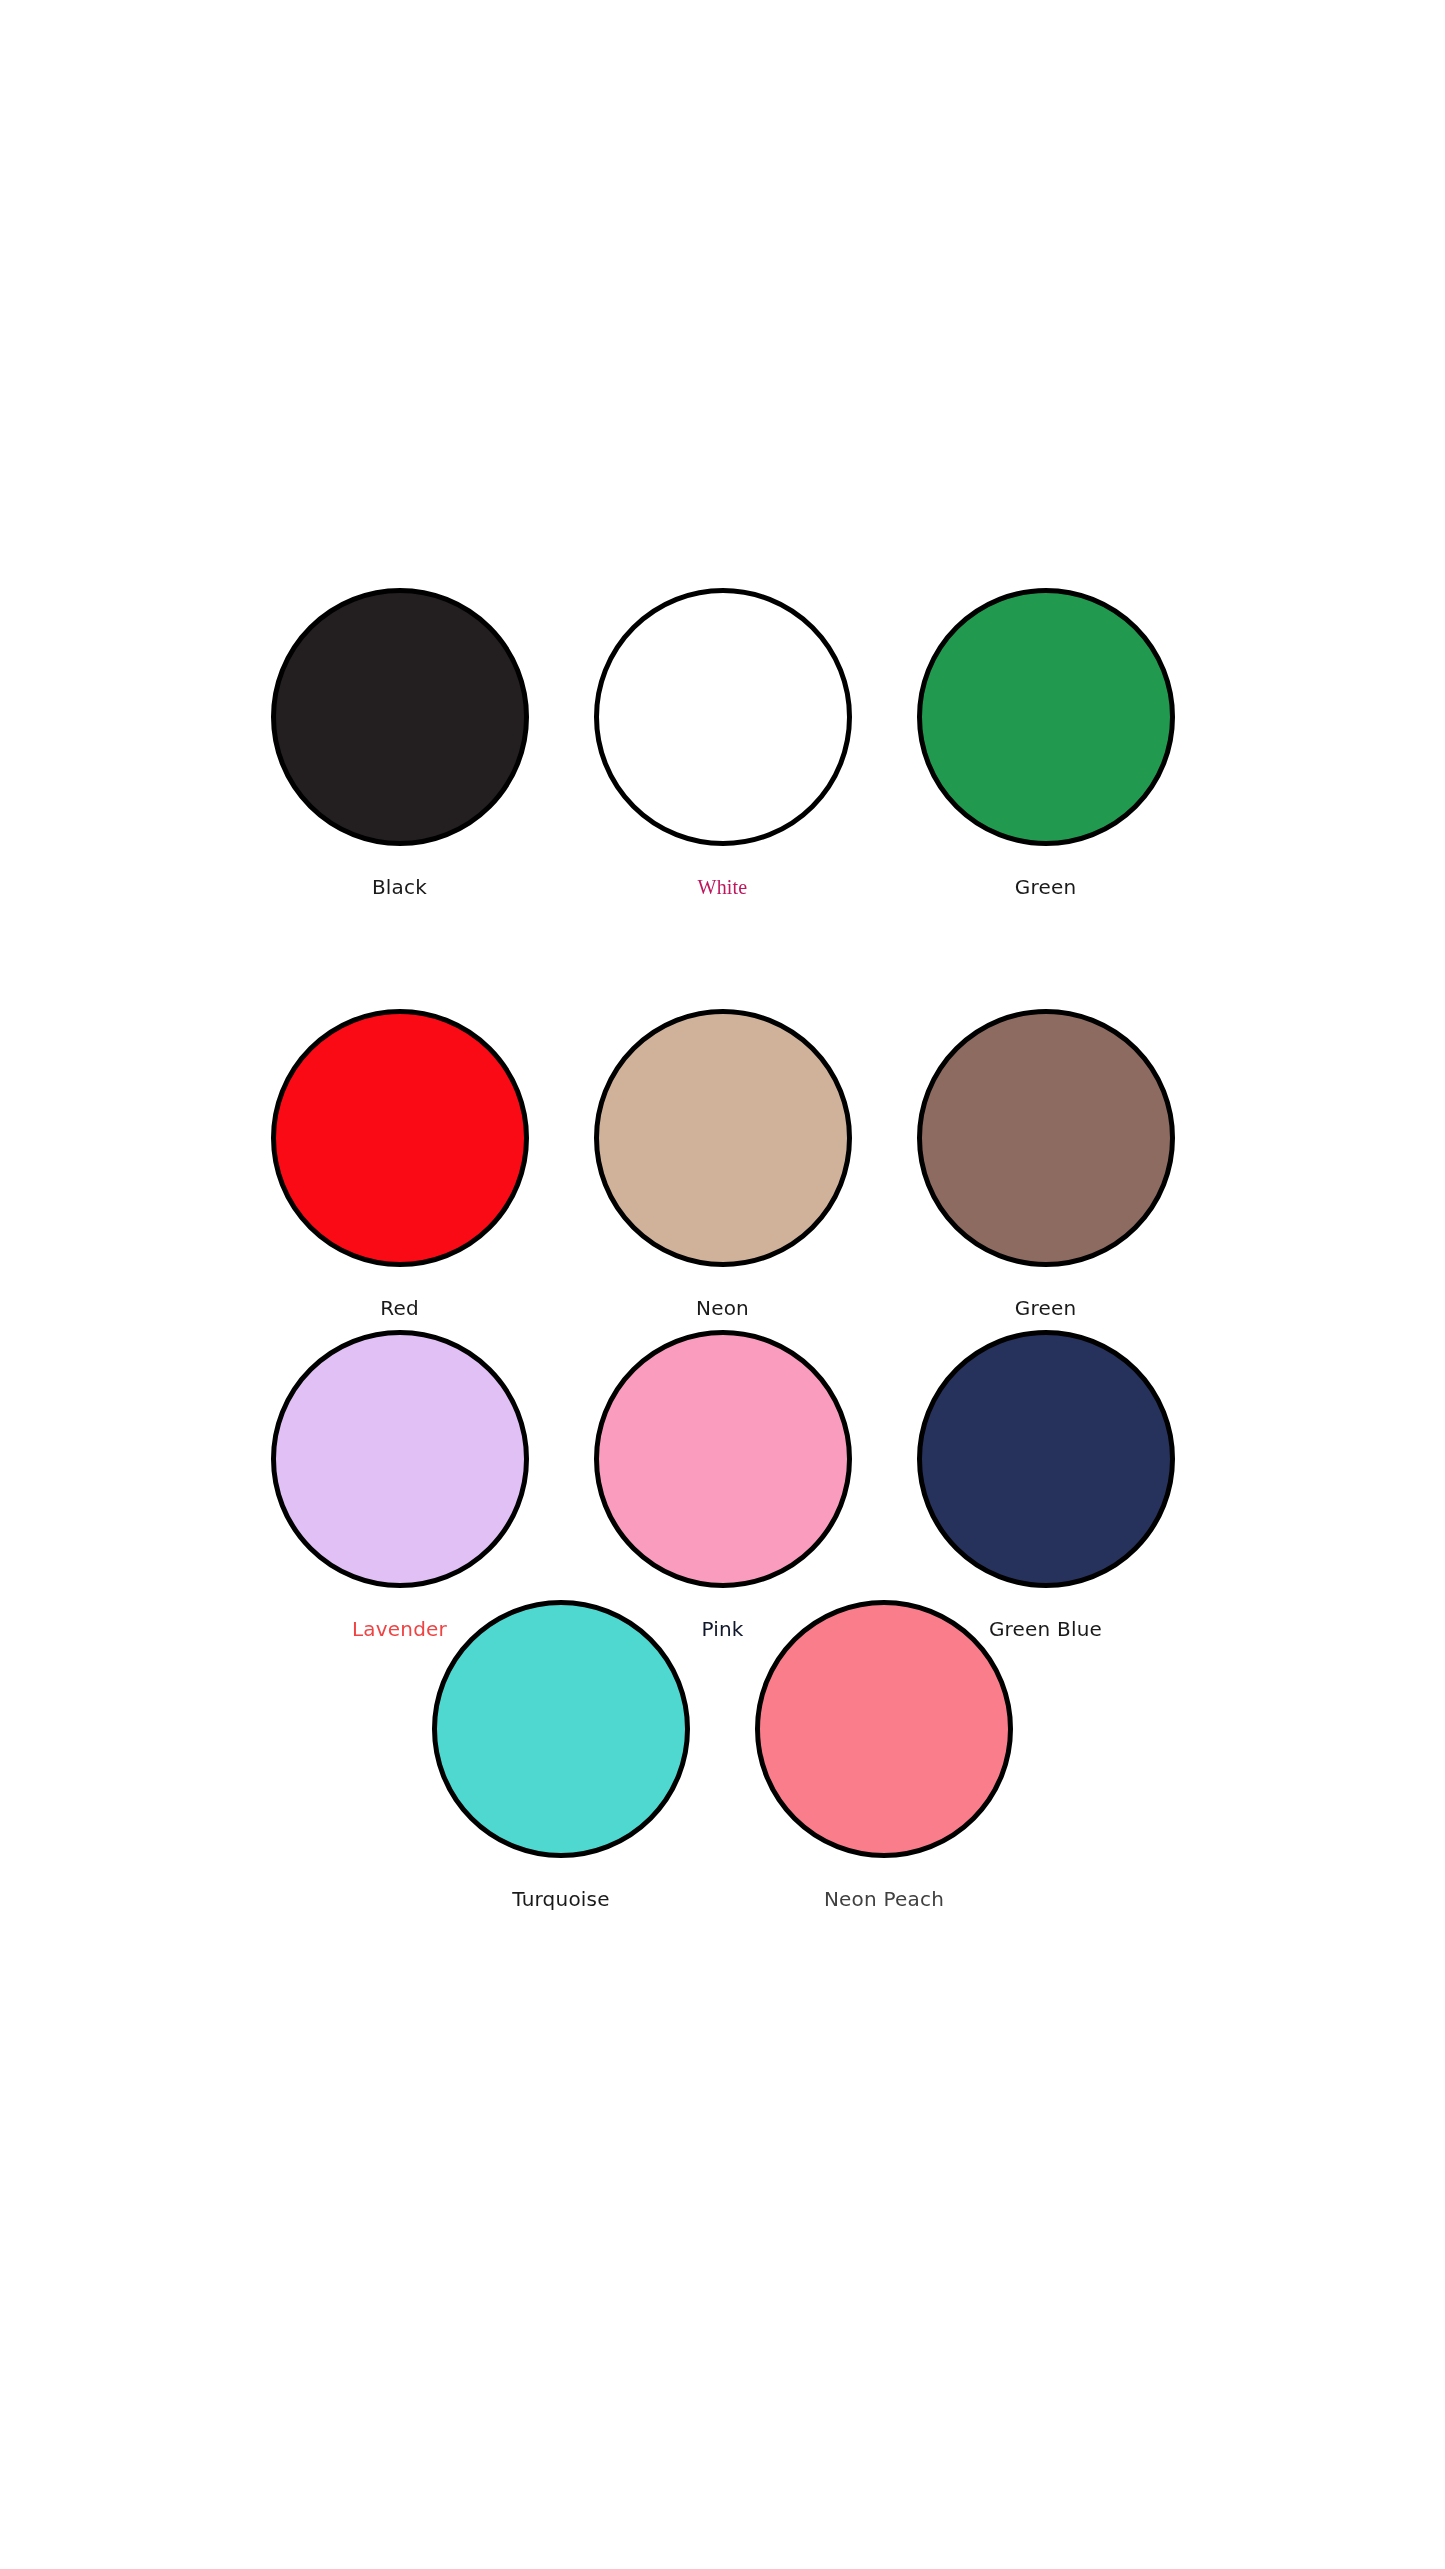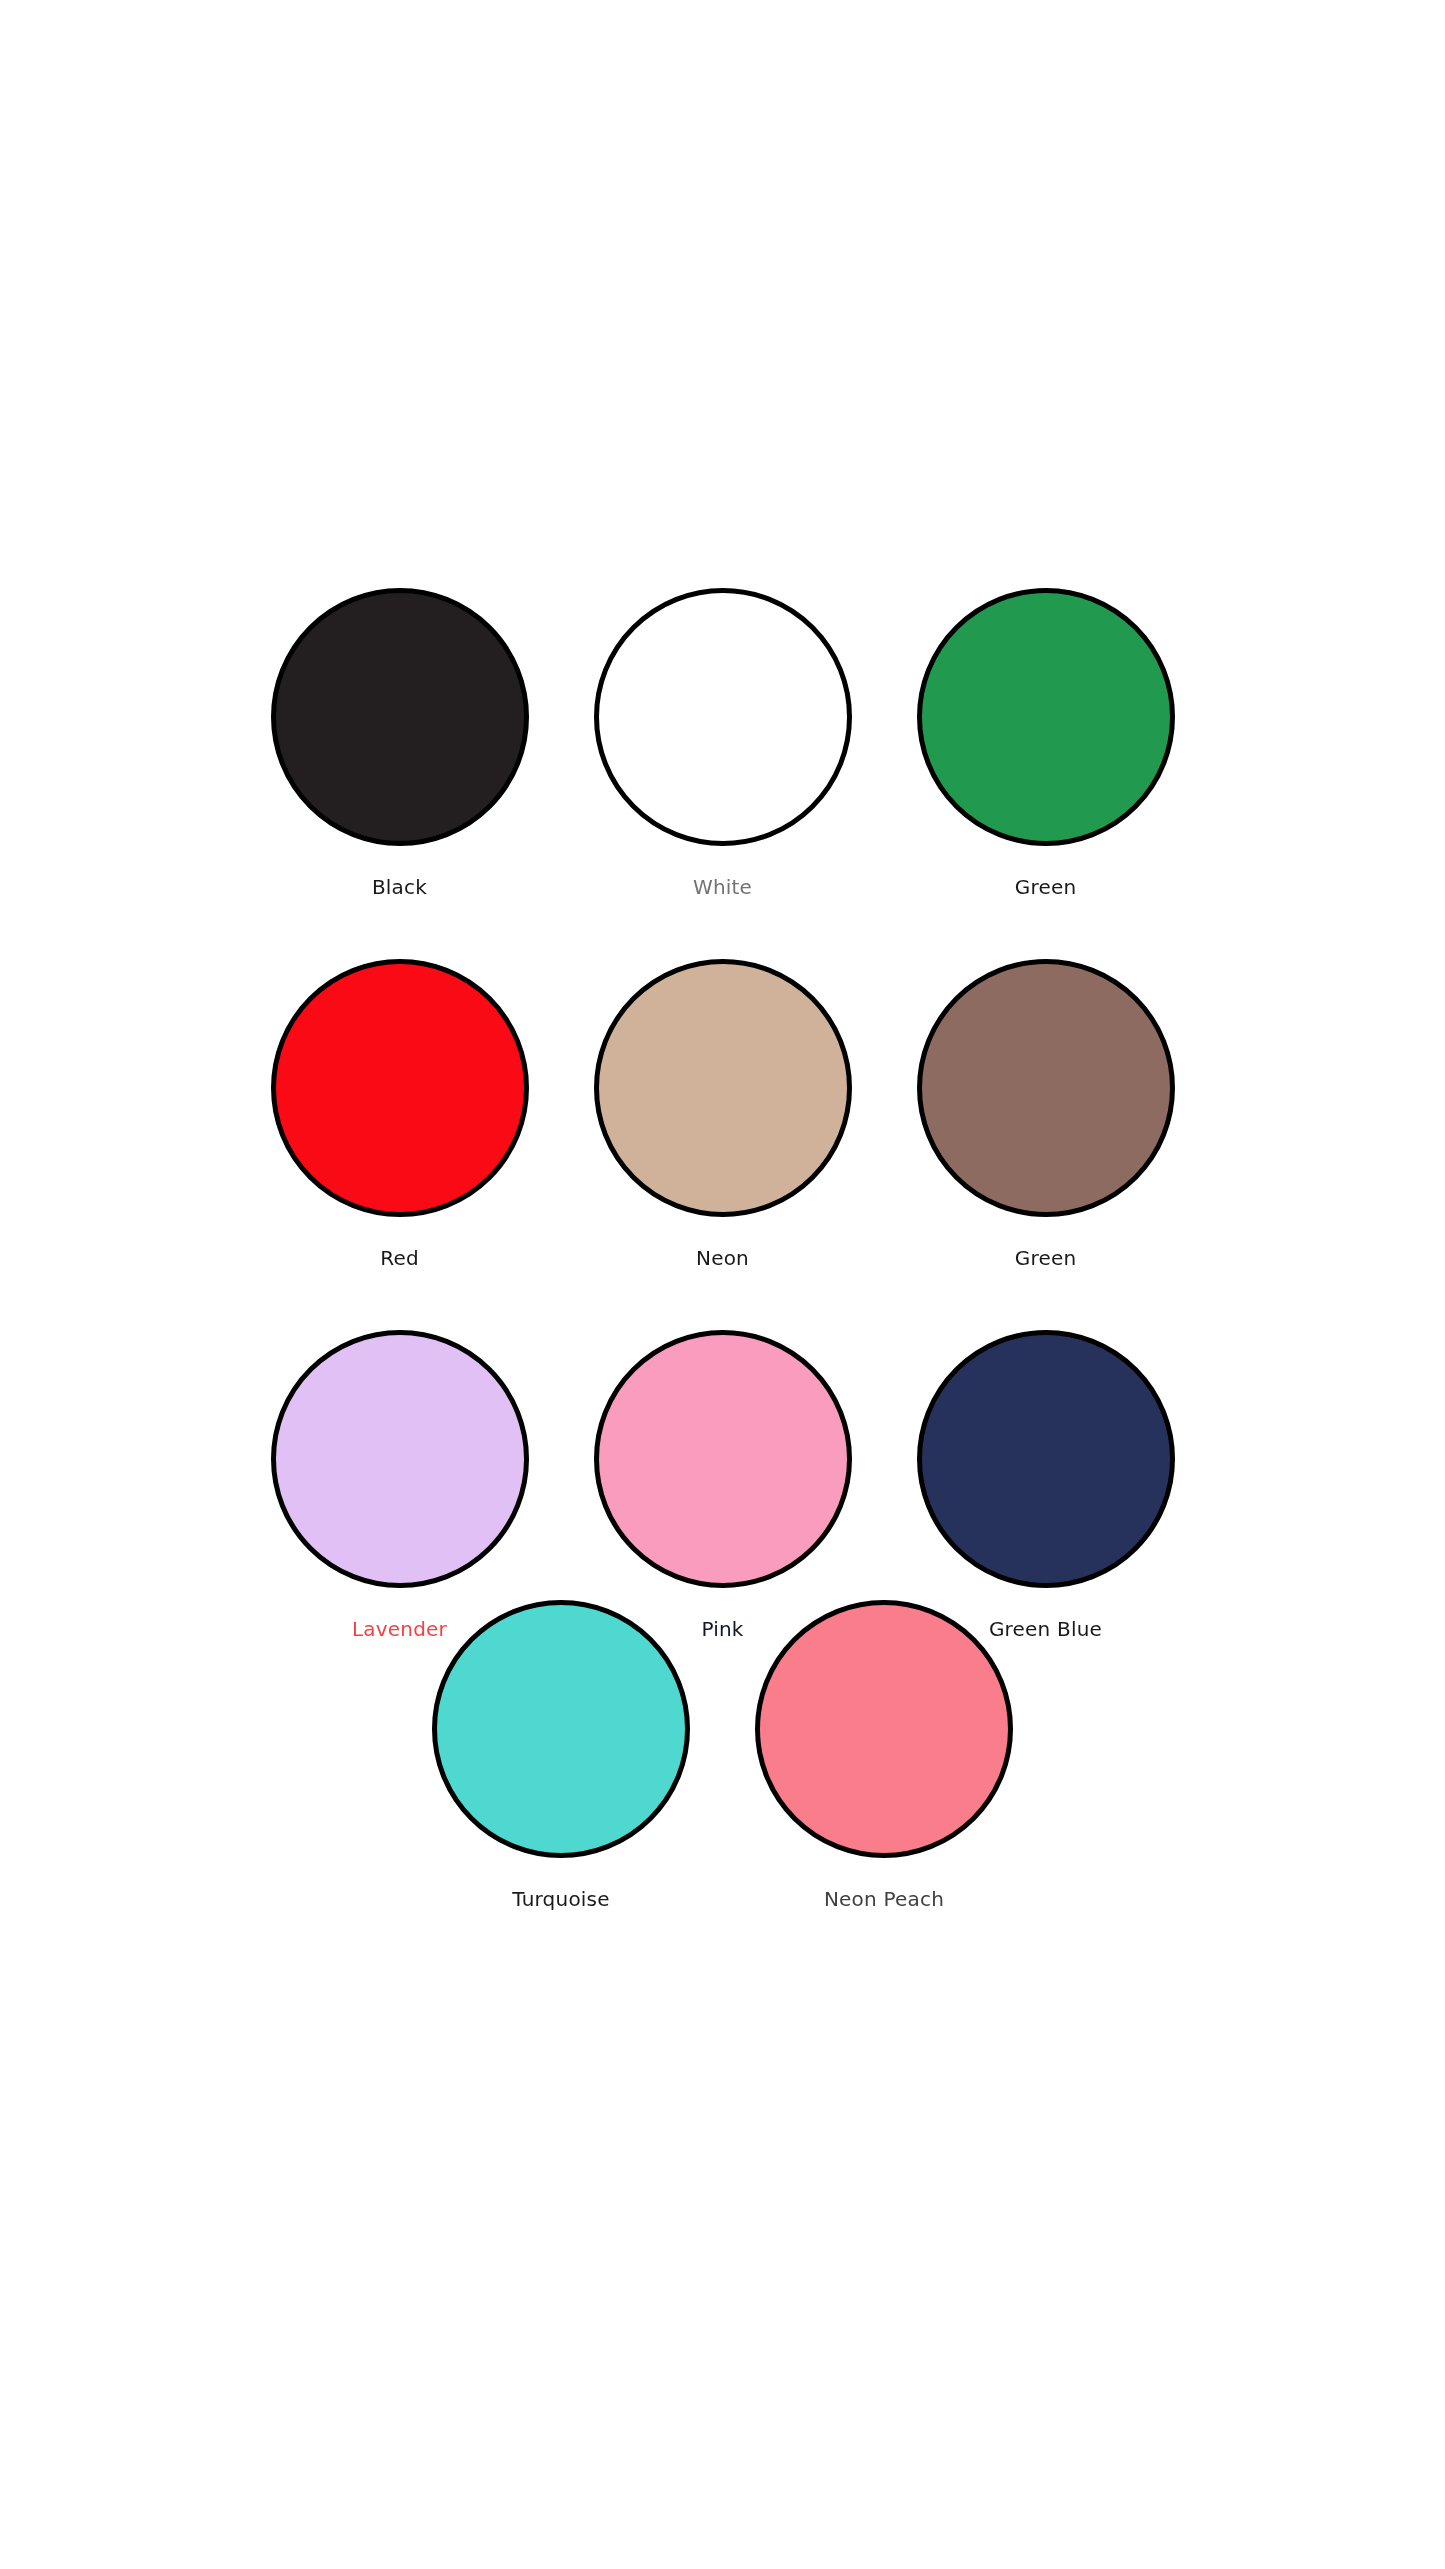--- a/index.html
+++ b/index.html
@@ -29,21 +29,21 @@
     left: 0;
     width: 1445px;
     display: flex;
     flex-direction: row;
     justify-content: center;
     align-items: flex-start;
     gap: 65px;
   }
 
   .swatch-row[data-row="0"] { top: 588px; }
-  .swatch-row[data-row="1"] { top: 959px; }
+  .swatch-row[data-row="1"] { top: 1009px; }
   .swatch-row[data-row="2"] { top: 1330px; }
   .swatch-row[data-row="3"] { top: 1600px; }
 
   .swatch-cell {
     width: 258px;
     display: flex;
     flex-direction: column;
     align-items: center;
   }
 
@@ -71,21 +71,21 @@
 
 <div id="swatch-grid">
 
   <div class="swatch-row" data-row="0">
     <div class="swatch-cell">
       <div class="swatch-circle" style="background: rgb(35, 31, 32); border-color: rgb(0, 0, 0);"></div>
       <div class="swatch-label" style="color: rgb(26, 26, 26);">Black</div>
     </div>
     <div class="swatch-cell">
       <div class="swatch-circle" style="background: rgb(255, 255, 255); border-color: rgb(0, 0, 0);"></div>
-      <div class="swatch-label" style="color: #737373;">White</div>
+      <div class="swatch-label" style="color: #be185d; font-family: Liberation Serif, serif;">White</div>
     </div>
     <div class="swatch-cell">
       <div class="swatch-circle" style="background: rgb(33, 154, 80); border-color: rgb(0, 0, 0);"></div>
       <div class="swatch-label" style="color: rgb(26, 26, 26);">Green</div>
     </div>
   </div>
 
   <div class="swatch-row" data-row="1">
     <div class="swatch-cell">
       <div class="swatch-circle" style="background: rgb(250, 10, 20); border-color: rgb(0, 0, 0);"></div>

